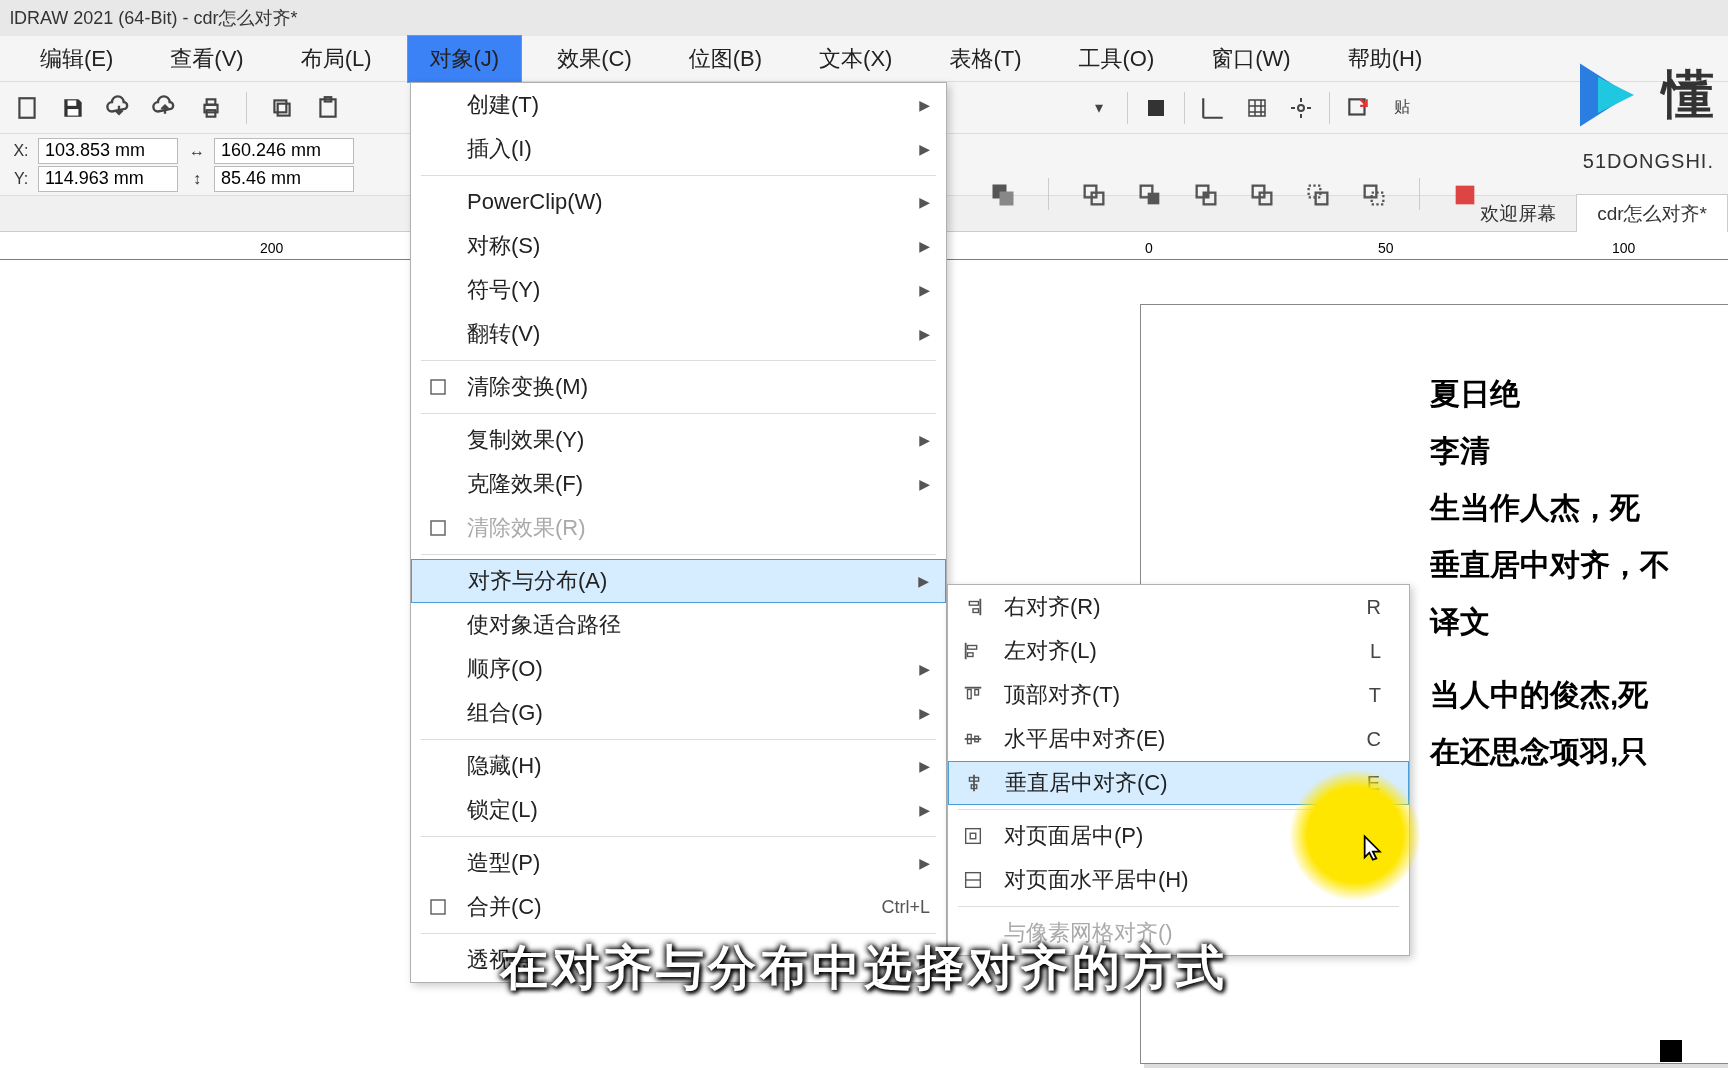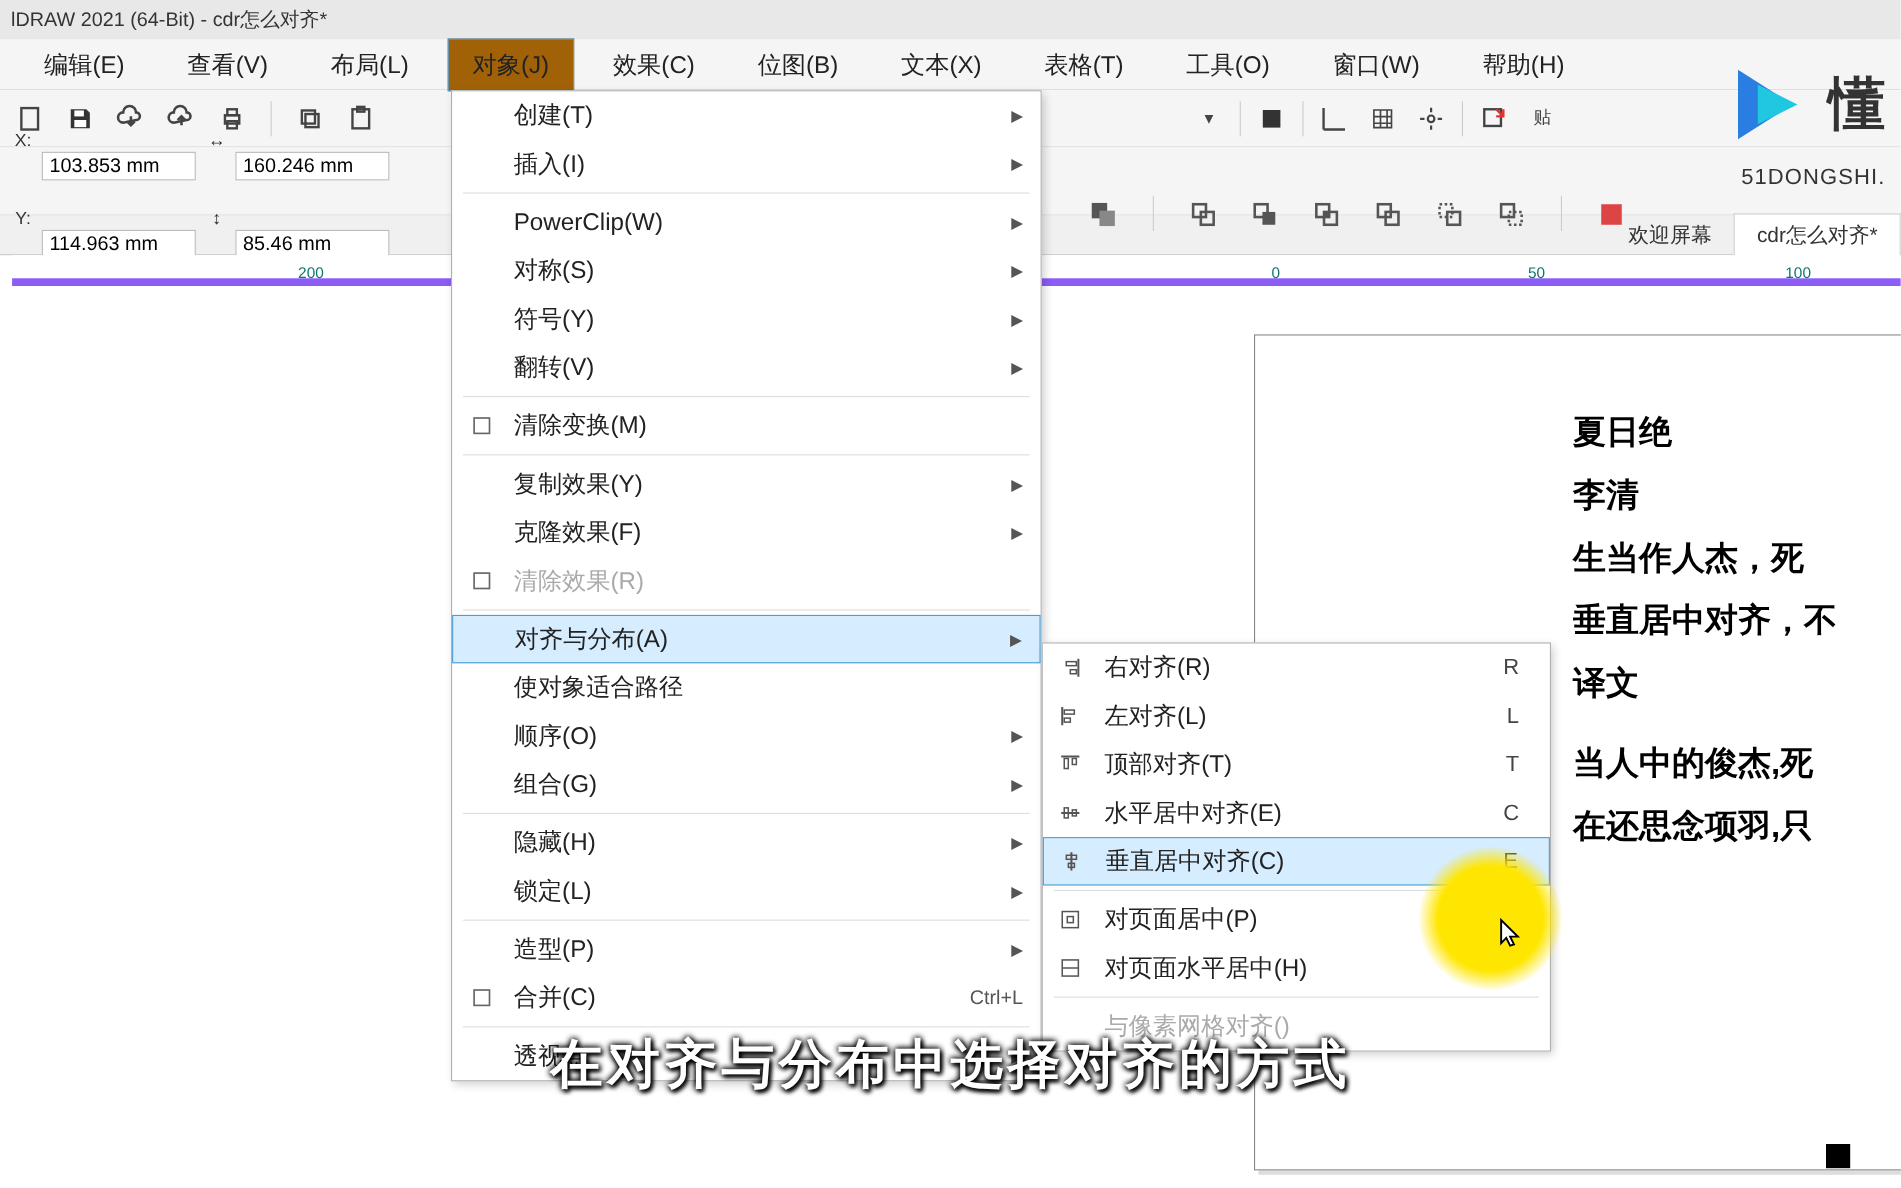--- a/index.html
+++ b/index.html
@@ -2,37 +2,37 @@
 <html><head>
 <meta charset="utf-8">
 <style>
 * { box-sizing: border-box; margin: 0; padding: 0; font-family: "Microsoft YaHei", sans-serif; }
 body { width: 1728px; height: 1080px; overflow: hidden; background: #fff; position: relative; }
 
 .titlebar { height: 36px; background: #e8e8e8; display: flex; align-items: center; padding: 0 10px; font-size: 18px; color: #333; }
 
 .menubar { height: 46px; background: #f5f5f5; display: flex; align-items: center; gap: 13px; padding: 0 18px; border-bottom: 1px solid #ddd; }
 .menubar .menu-item { font-size: 22px; padding: 8px 22px; color: #222; cursor: default; }
-.menubar .menu-item.active { background: #a16207; border: 1px solid #5a9fd4; }
+.menubar .menu-item.active { background: #3b82f6; border: 1px solid #5a9fd4; }
 
 .toolbar1 { height: 52px; background: #f5f5f5; display: flex; align-items: center; gap: 12px; padding: 0 10px; border-bottom: 1px solid #ddd; }
 .tool-icon { width: 34px; height: 34px; display: inline-flex; align-items: center; justify-content: center; color: #444; }
 .tool-sep { width: 1px; height: 32px; background: #ccc; margin: 0 6px; }
 
 .propbar { height: 62px; background: #f5f5f5; display: flex; align-items: center; gap: 8px; padding: 0 10px; border-bottom: 1px solid #ddd; }
 .prop-group { display: flex; flex-direction: column; gap: 2px; }
 .prop-row { display: flex; align-items: center; gap: 6px; font-size: 18px; }
-.prop-row input { width: 140px; height: 26px; font-size: 18px; border: 1px solid #bbb; padding: 0 6px; text-align: left; margin-top: 43px; }
+.prop-row input { width: 140px; height: 26px; font-size: 18px; border: 1px solid #bbb; padding: 0 6px; text-align: left; }
 .prop-lbl { width: 22px; text-align: center; color: #333; font-size: 16px; }
 
 .tabs { height: 36px; background: #f0f0f0; display: flex; align-items: center; border-bottom: 1px solid #ccc; justify-content: flex-end; }
 .tab { padding: 6px 20px; font-size: 19px; color: #333; }
 .tab.active { background: #fff; border: 1px solid #ccc; border-bottom: 1px solid #fff; }
 
-.ruler-h { height: 28px; background: #fff; border-bottom: 7px solid #8b5cf6; position: relative; font-size: 14px; color: #0f766e; margin-left: 11px; }
+.ruler-h { height: 28px; background: #fff; border-bottom: 1px solid #8b5cf6; position: relative; font-size: 14px; color: #000000; }
 .ruler-h .tick { position: absolute; top: 8px; }
 
 .canvas { position: relative; background: #fff; height: 800px; }
 .page-edge { position: absolute; left: 1140px; top: 44px; width: 600px; height: 760px; border: 1px solid #888; box-shadow: 4px 4px 0 #ddd; background: #fff; }
 .poem { position: absolute; left: 1430px; top: 105px; font-size: 30px; font-family: SimSun, serif; font-weight: bold; color: #000; line-height: 1.9; white-space: nowrap; }
 
 .dropdown { position: absolute; left: 410px; top: 82px; width: 537px; background: #fff; border: 1px solid #b0b0b0; box-shadow: 3px 3px 8px rgba(0,0,0,0.2); z-index: 100; }
 .dropdown .dd-item { display: flex; align-items: center; height: 44px; padding: 0 18px 0 56px; font-size: 22px; color: #222; position: relative; }
 .dropdown .dd-item.disabled { color: #aaa; }
 .dropdown .dd-item.highlighted { background: #d6ecff; border: 1px solid #4a9ed8; }

